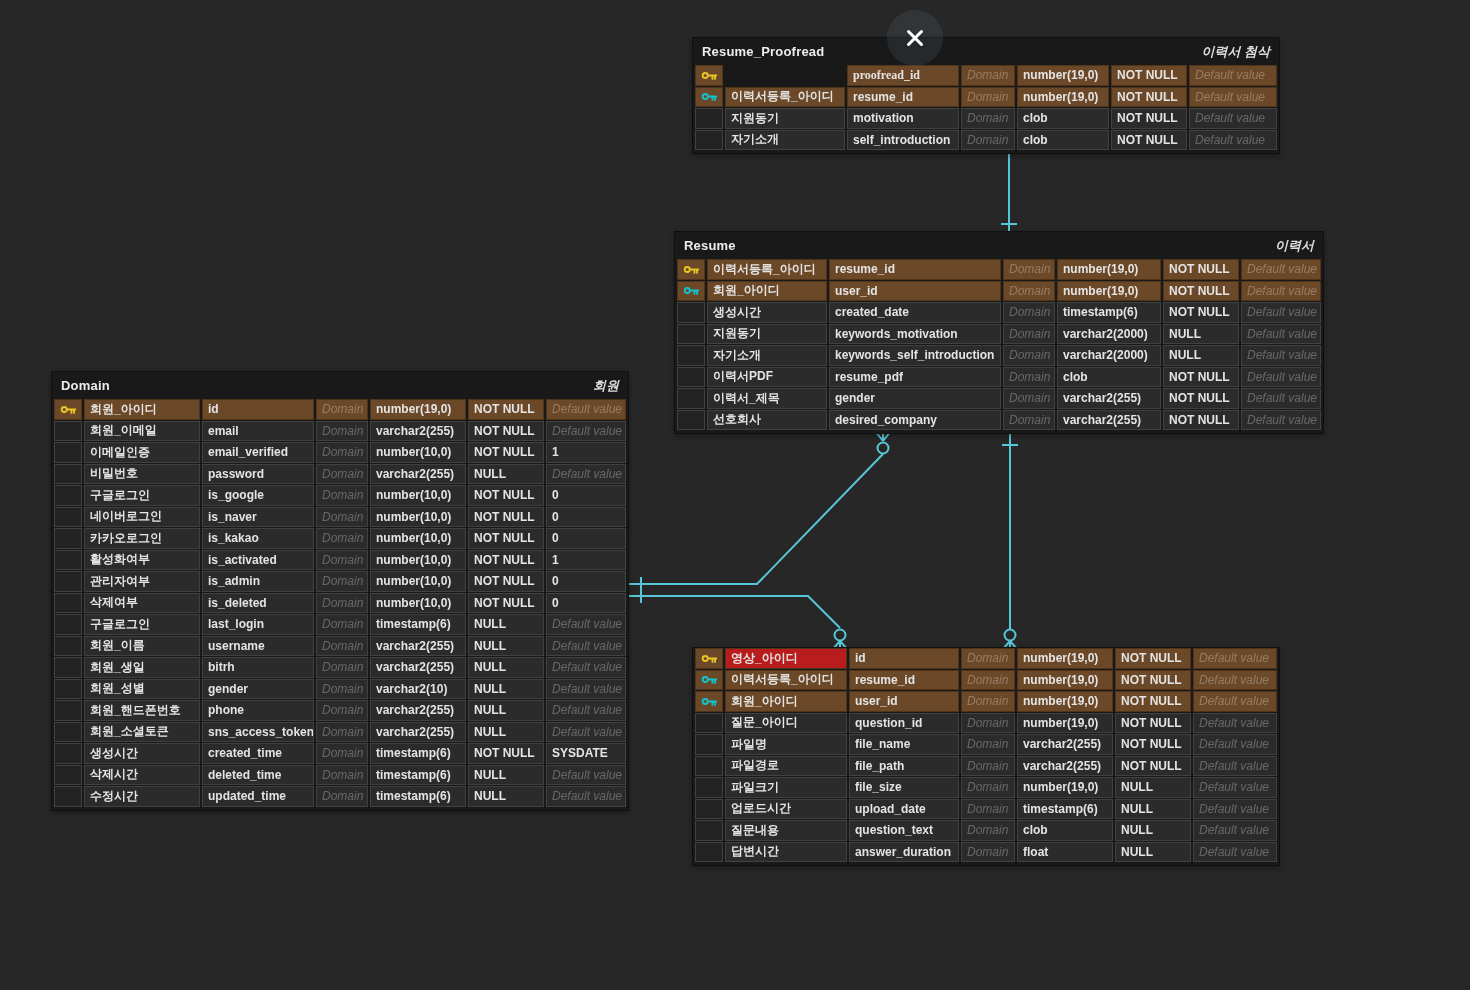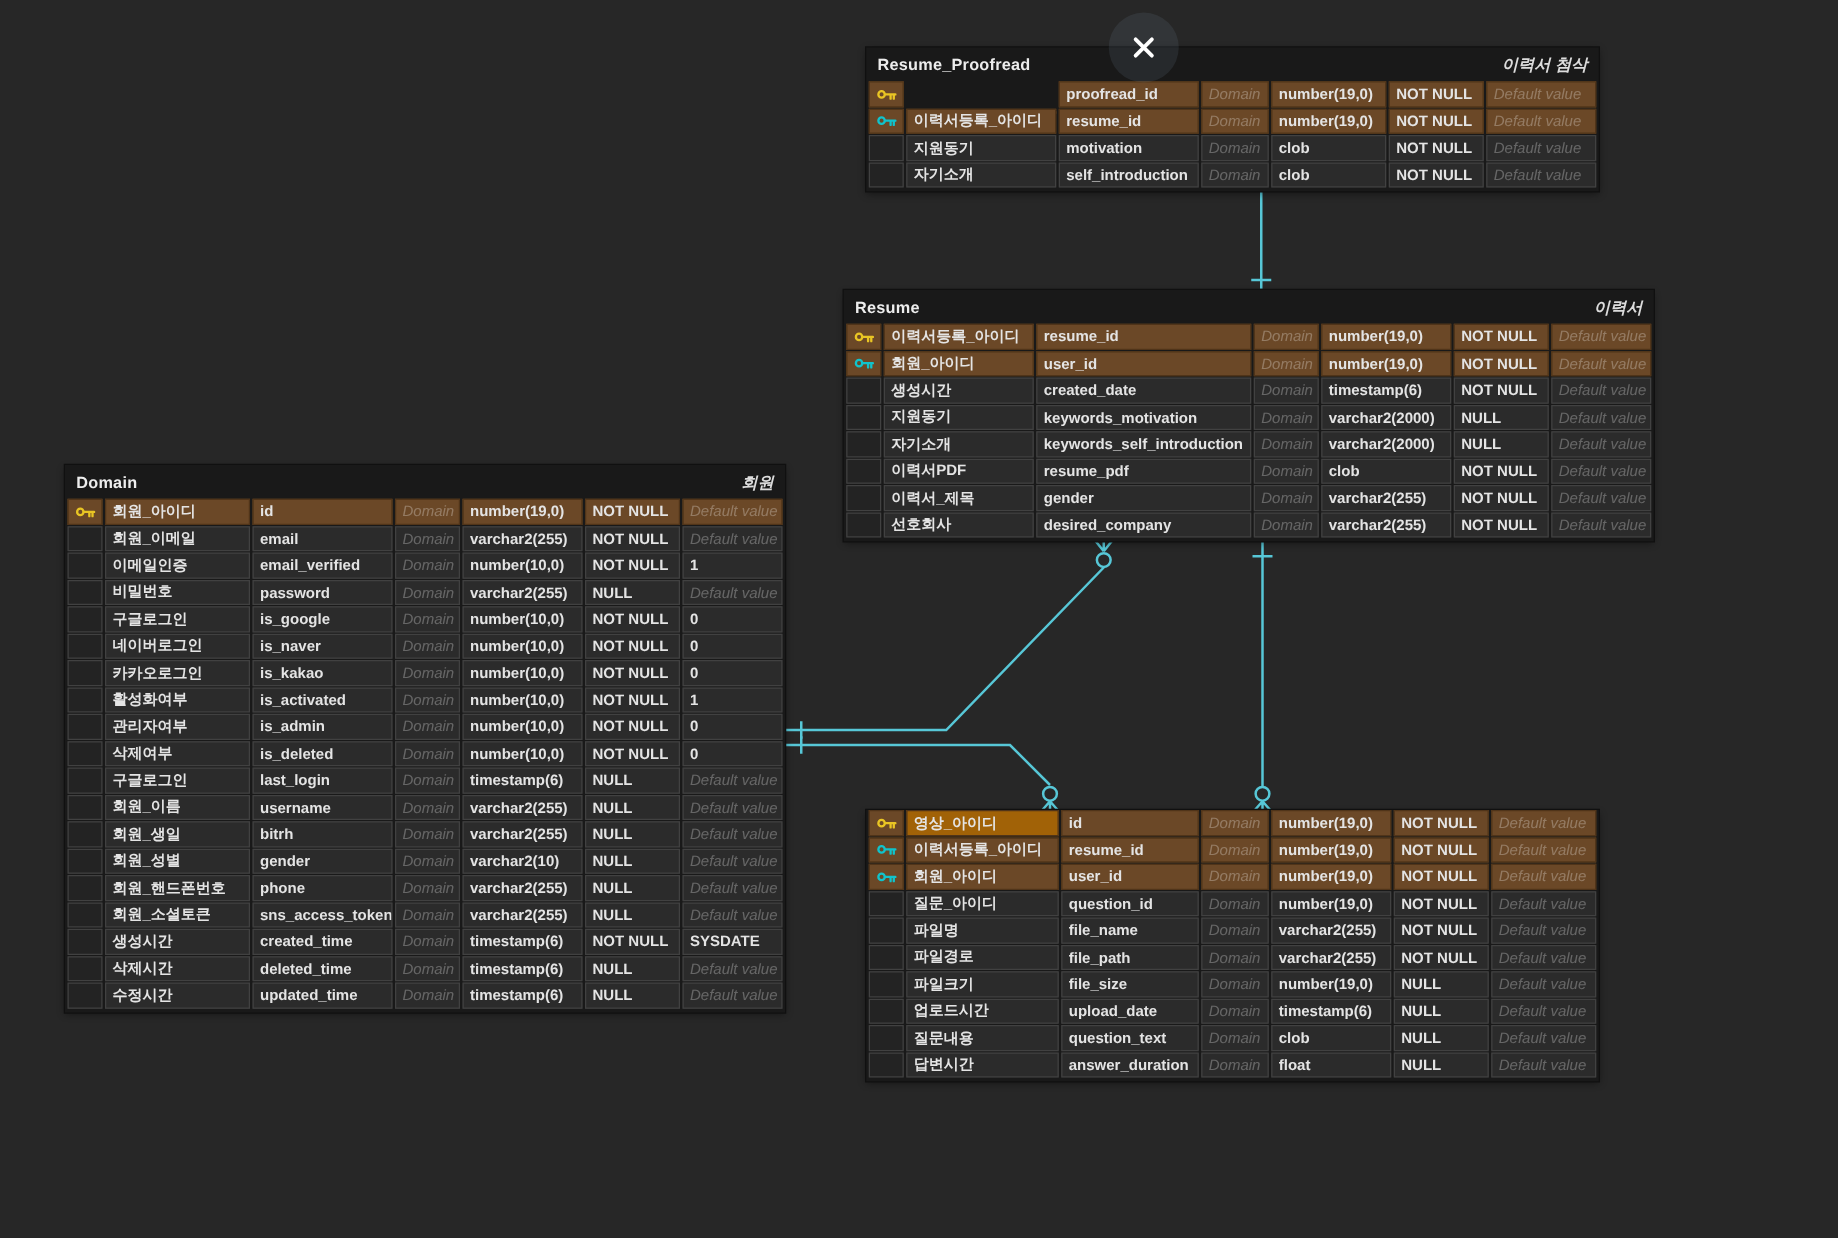--- a/index.html
+++ b/index.html
@@ -75,21 +75,21 @@
     </div>
     <div class="tbl-rows">
         <div class="row keyrow">
           <div class="c ic" style="background: rgb(107, 72, 39);">
             <svg width="17" height="13" viewBox="0 0 20 14" xmlns="http://www.w3.org/2000/svg" fill="none" stroke="#e9c524" stroke-width="2.2" stroke-linecap="round">
               <circle cx="5" cy="7" r="3"></circle>
               <path d="M8.4 7 H18 M13.5 7 V11 M16.5 7 V11"></path>
             </svg>
           </div>
           <div class="c log" style="background: rgb(107, 72, 39); margin-top: 24px;">첨삭_아이디</div>
-          <div class="c phy" style="background: rgb(107, 72, 39);">proofread_id</div>
+          <div class="c phy" style="background: rgb(107, 72, 39); font-family: Liberation Serif, serif;">proofread_id</div>
           <div class="c dom ph" style="background: rgb(107, 72, 39);">Domain</div>
           <div class="c typ" style="background: rgb(107, 72, 39);">number(19,0)</div>
           <div class="c nul" style="background: rgb(107, 72, 39);">NOT NULL</div>
           <div class="c def ph" style="background: rgb(107, 72, 39);">Default value</div>
         </div>
         <div class="row keyrow">
           <div class="c ic" style="background: rgb(107, 72, 39);">
             <svg width="17" height="13" viewBox="0 0 20 14" xmlns="http://www.w3.org/2000/svg" fill="none" stroke="#10c3cc" stroke-width="2.2" stroke-linecap="round">
               <circle cx="5" cy="7" r="3"></circle>
               <path d="M8.4 7 H18 M13.5 7 V11 M16.5 7 V11"></path>
@@ -401,21 +401,21 @@
 
   <div class="tbl" id="t3">
     <div class="tbl-rows">
         <div class="row keyrow">
           <div class="c ic" style="background: rgb(107, 72, 39);">
             <svg width="17" height="13" viewBox="0 0 20 14" xmlns="http://www.w3.org/2000/svg" fill="none" stroke="#e9c524" stroke-width="2.2" stroke-linecap="round">
               <circle cx="5" cy="7" r="3"></circle>
               <path d="M8.4 7 H18 M13.5 7 V11 M16.5 7 V11"></path>
             </svg>
           </div>
-          <div class="c log" style="background: #a16207;">영상_아이디</div>
+          <div class="c log" style="background: #b91c1c;">영상_아이디</div>
           <div class="c phy" style="background: rgb(107, 72, 39);">id</div>
           <div class="c dom ph" style="background: rgb(107, 72, 39);">Domain</div>
           <div class="c typ" style="background: rgb(107, 72, 39);">number(19,0)</div>
           <div class="c nul" style="background: rgb(107, 72, 39);">NOT NULL</div>
           <div class="c def ph" style="background: rgb(107, 72, 39);">Default value</div>
         </div>
         <div class="row keyrow">
           <div class="c ic" style="background: rgb(107, 72, 39);">
             <svg width="17" height="13" viewBox="0 0 20 14" xmlns="http://www.w3.org/2000/svg" fill="none" stroke="#10c3cc" stroke-width="2.2" stroke-linecap="round">
               <circle cx="5" cy="7" r="3"></circle>

